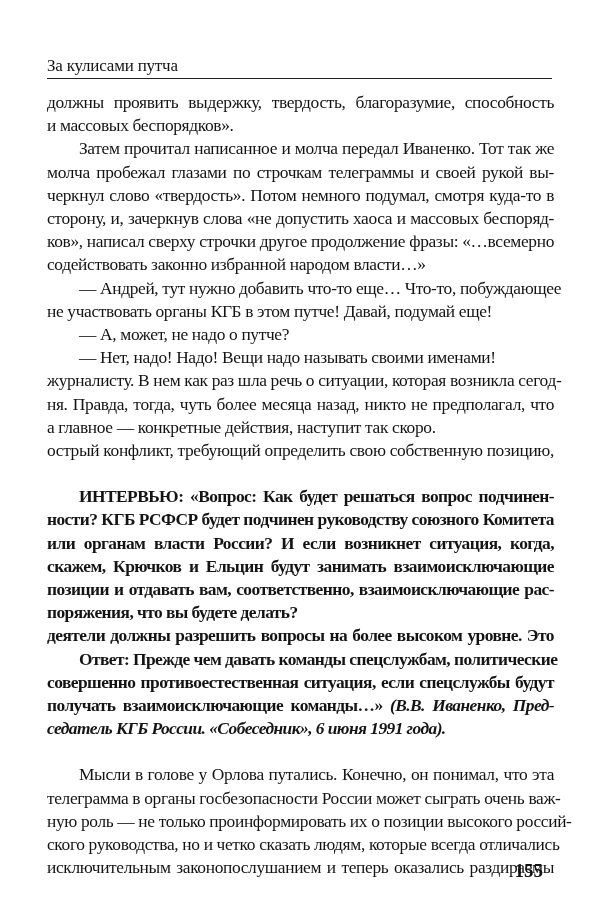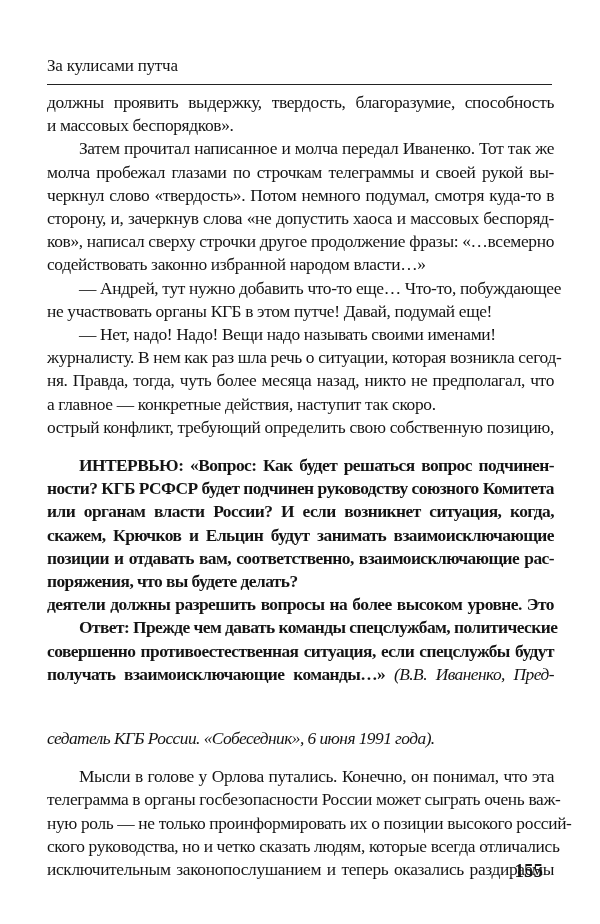--- a/index.html
+++ b/index.html
@@ -6,32 +6,32 @@
   body { width: 600px; height: 924px; position: relative; overflow: hidden; }
   .page {
     position: absolute; left: 47px; top: 0; width: 507px; height: 924px;
     font-family: "Liberation Serif", "DejaVu Serif", serif;
     color: #141414;
   }
   .running-head {
     position: absolute; top: 56px; left: 0; width: 505px;
     font-size: 17px; line-height: 20px;
     border-bottom: 1.5px solid #222;
-    padding-bottom: 8px;
+    padding-bottom: 2px;
     letter-spacing: -0.2px;
   }
   .body-text {
     position: absolute; top: 91px; left: 0; width: 507px;
     font-size: 17.4px; line-height: 23.2px;
     letter-spacing: -0.35px;
   }
   .body-text p { margin: 0; text-align: justify; hyphens: manual; }
-  .body-text p.gap { margin-top: 15px; }
+  .body-text p.gap { margin-top: 23px; }
   .body-text .bold { font-weight: bold; letter-spacing: -0.55px; }
-  .body-text .cite { font-weight: normal; font-style: italic; margin-top: 41px; }
+  .body-text .cite { font-weight: bold; font-style: italic; }
   .line { display: block; text-align: justify; text-align-last: justify; white-space: nowrap; }
   .line.last { text-align-last: left; }
   .line.ind { padding-left: 32px; }
   .page-number {
     position: absolute; top: 860px; left: 0; width: 496px; text-align: right;
     font-family: "Liberation Serif", "DejaVu Serif", serif;
     font-weight: bold; font-size: 19px;
   }
 </style>
 </head>
@@ -55,20 +55,23 @@
       <span class="line">сторону, и, зачеркнув слова «не допустить хаоса и массовых беспоряд-</span>
       <span class="line">ков», написал сверху строчки другое продолжение фразы: «…всемерно</span>
       <span class="line last">содействовать законно избранной народом власти…»</span>
     </p>
 
     <p>
       <span class="line ind">— Андрей, тут нужно добавить что-то еще… Что-то, побуждающее</span>
       <span class="line last">не участвовать органы КГБ в этом путче! Давай, подумай еще!</span>
     </p>
 
+    <p>
+      <span class="line ind last">— А, может, не надо о путче?</span>
+    </p>
 
     <p>
       <span class="line ind last">— Нет, надо! Надо! Вещи надо называть своими именами!</span>
     </p>
 
     <p>
       <span class="line">журналисту. В нем как раз шла речь о ситуации, которая возникла сегод-</span>
       <span class="line">ня. Правда, тогда, чуть более месяца назад, никто не предполагал, что</span>
       <span class="line last">а главное — конкретные действия, наступит так скоро.</span>
       <span class="line">острый конфликт, требующий определить свою собственную позицию,</span>

